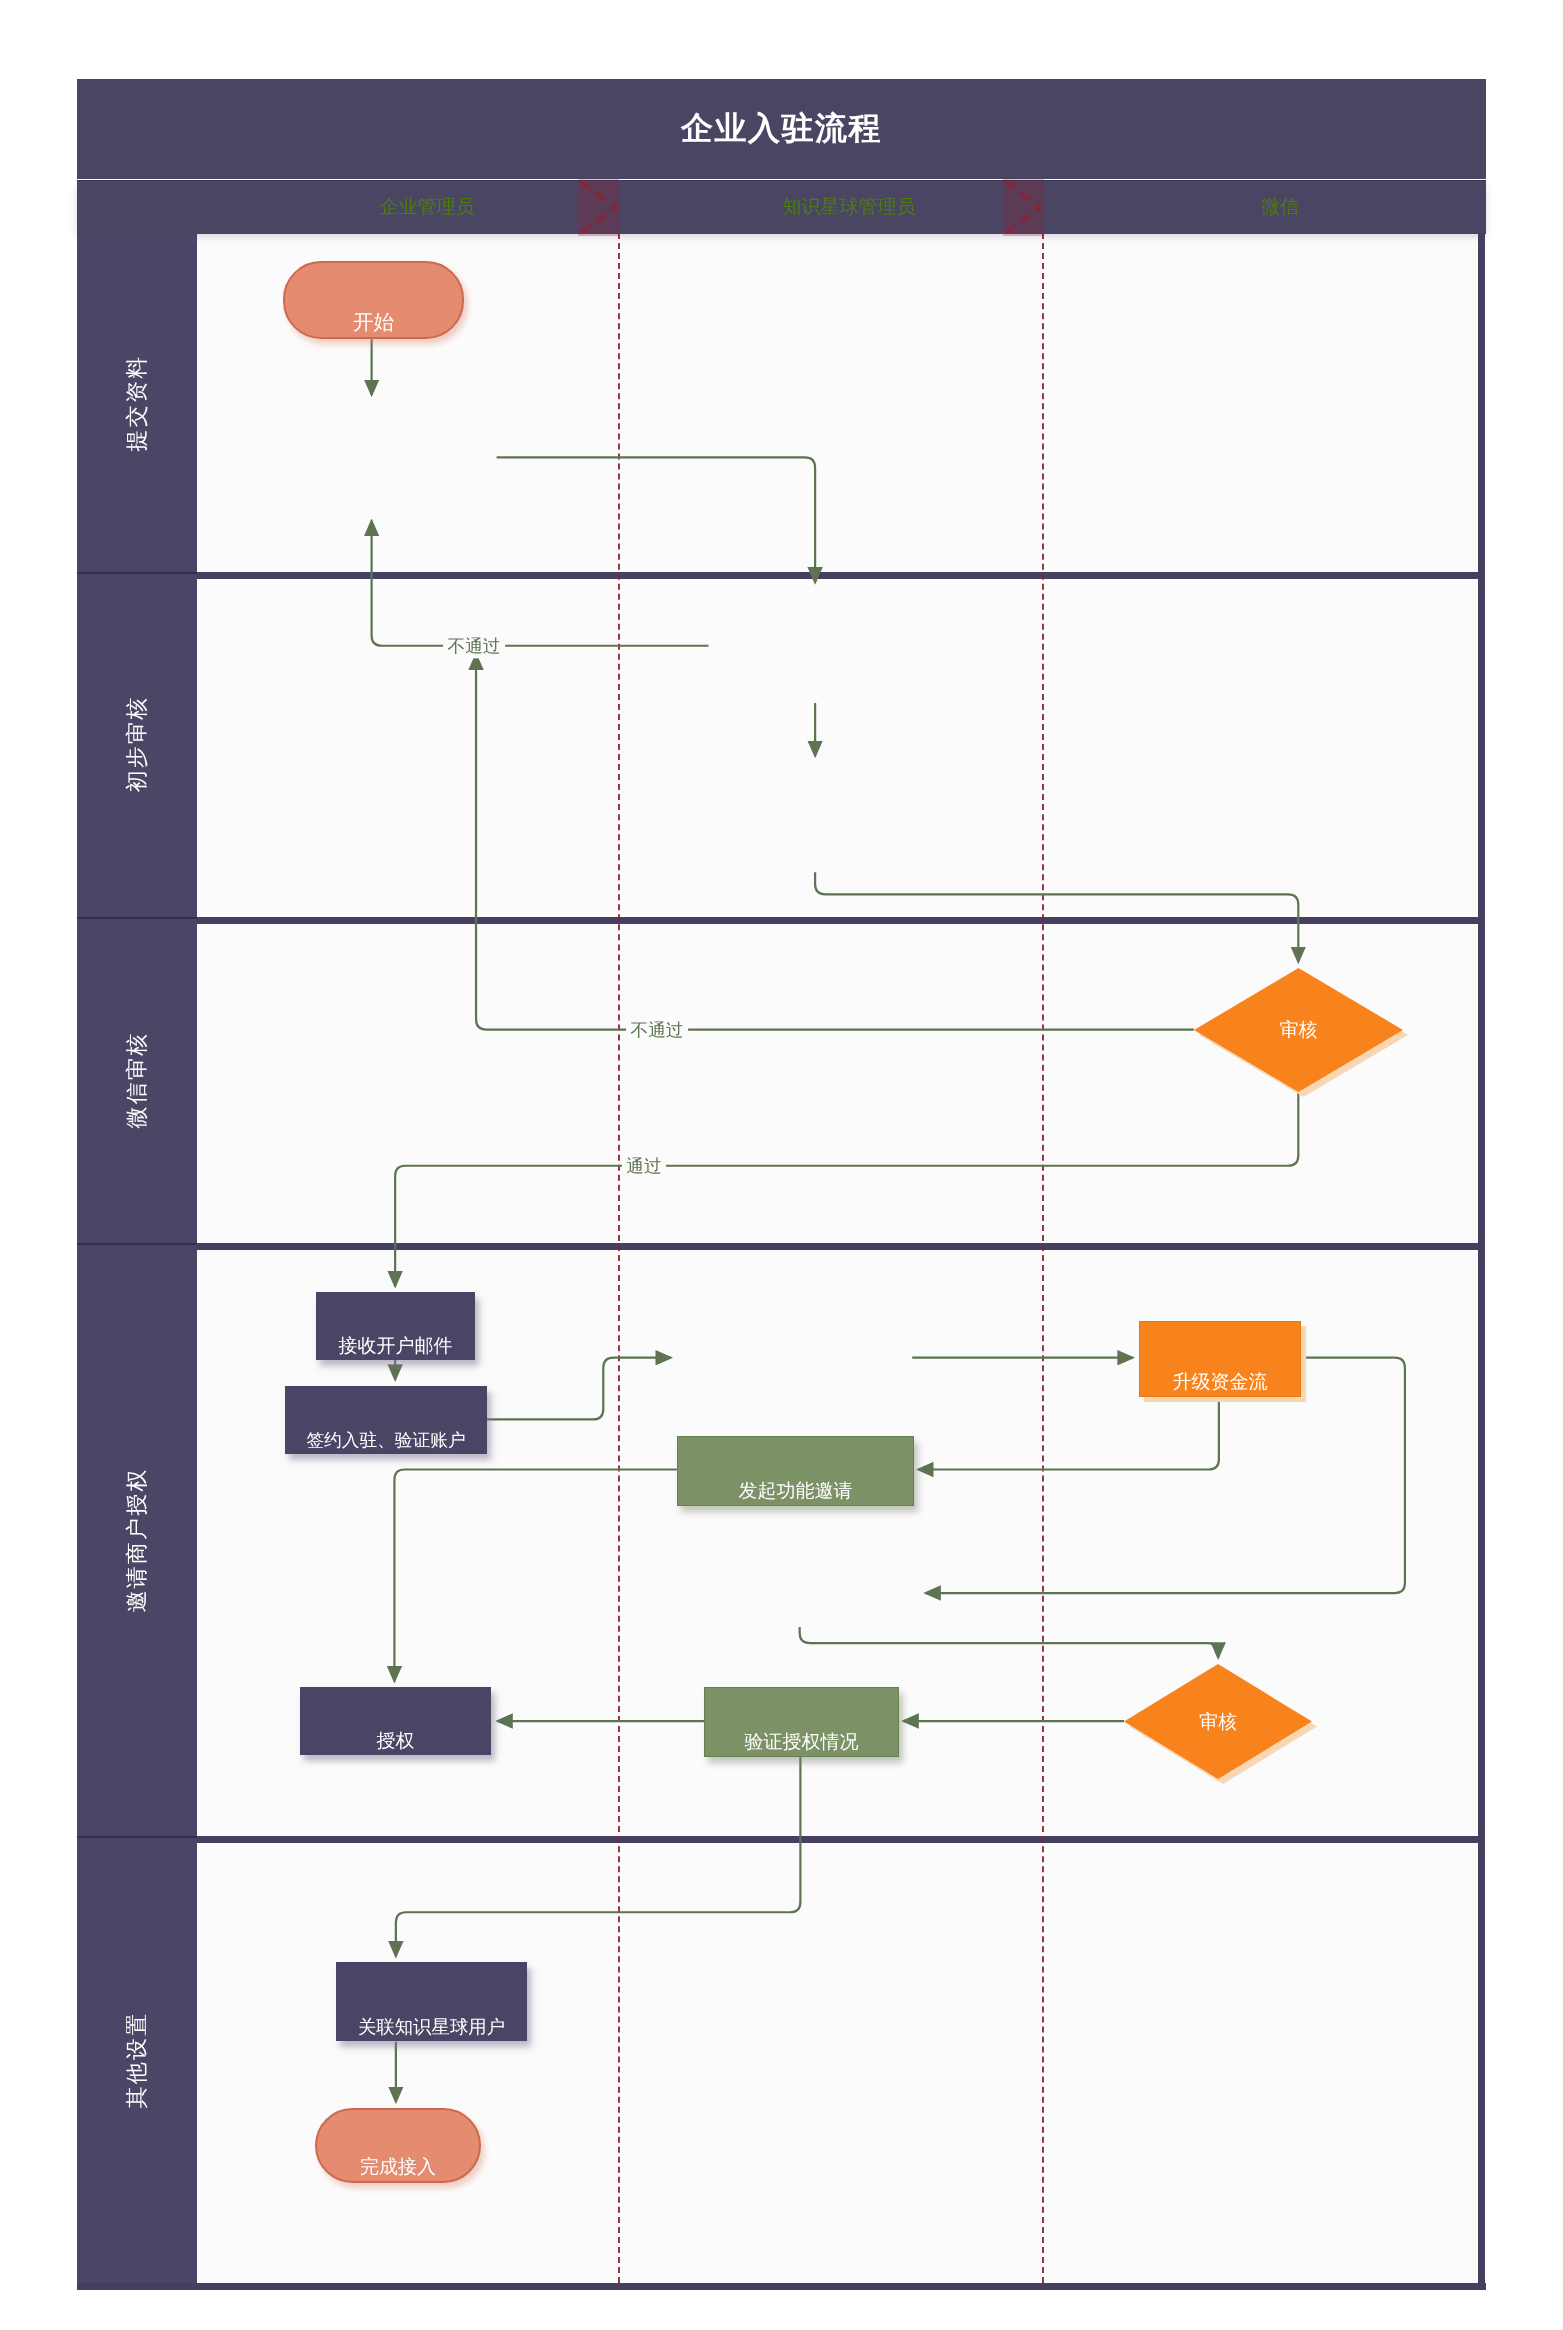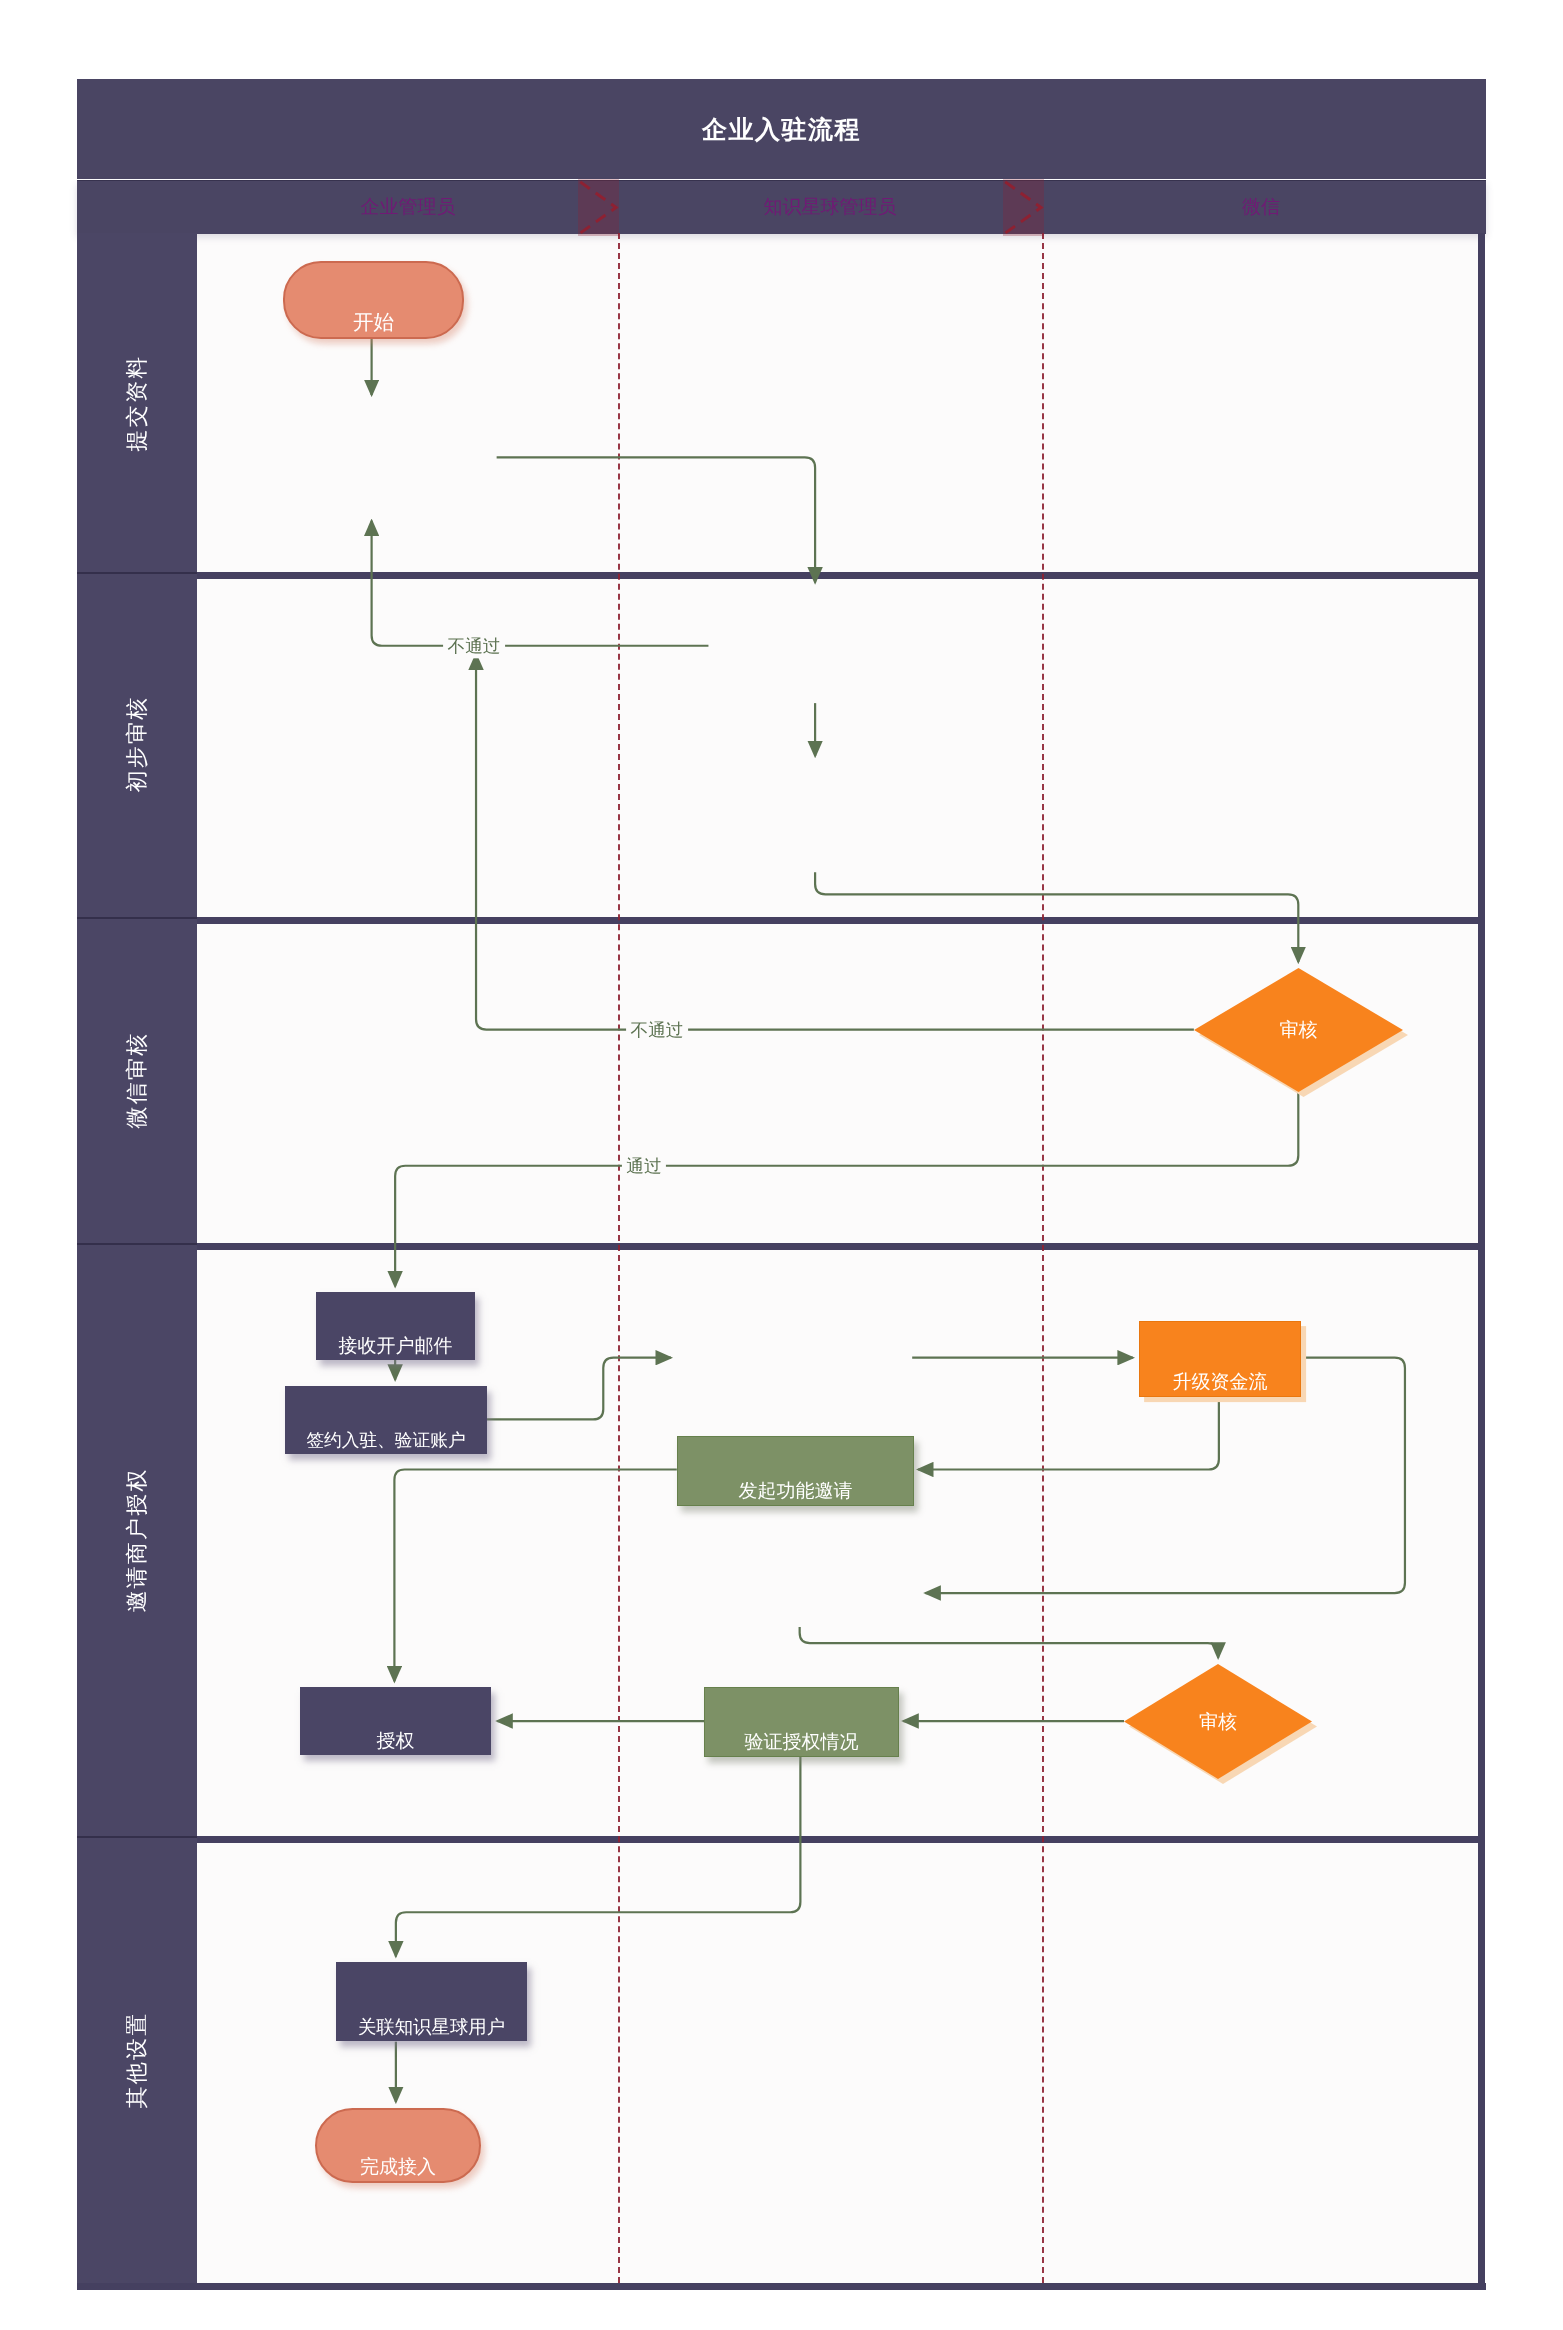--- a/index.html
+++ b/index.html
@@ -9,28 +9,28 @@
     font-family:"Liberation Sans","DejaVu Sans",sans-serif;
     overflow:hidden;
   }
   .abs{position:absolute;}
   
   .titlebar{
     left:77px;top:79px;width:1409px;height:100px;
     background:var(--purple_bar);
     display:flex;align-items:center;justify-content:center;
   }
-  .title-text{color:#fff;font-size:25px;font-weight:600;letter-spacing:1.5px;font-family:Liberation Serif, serif;}
+  .title-text{color:#fff;font-size:32px;font-weight:600;letter-spacing:1.5px;font-family:Liberation Serif, serif;}
   .headerband{
     left:77px;top:180px;width:1409px;height:53px;
     background:var(--purple_bar);
     border-top:1.5px solid rgba(20,15,40,0.35);
     box-shadow:0 4.4px 7.4px rgba(70,60,100,0.18);
   }
-  .colhead{color:#701a75;font-size:19px;font-weight:500;transform:translate(-50%,-50%);white-space:nowrap;top:207px;}
+  .colhead{color:#4d7c0f;font-size:19px;font-weight:500;transform:translate(-50%,-50%);white-space:nowrap;top:207px;margin-left:19px;}
   .sidebar{
     left:77px;top:233px;width:120px;height:2056px;
     background:var(--purple_side);
   }
   .side-sep{left:77px;width:120px;height:2.2px;background:rgba(25,20,45,0.45);}
   .lane-label{
     color:#fff;font-size:22px;font-weight:500;letter-spacing:2.2px;
     transform:translate(-50%,-50%) rotate(-90deg);white-space:nowrap;
   }
   .content{left:197px;top:233px;width:1281px;height:2050px;background:var(--bg);}

